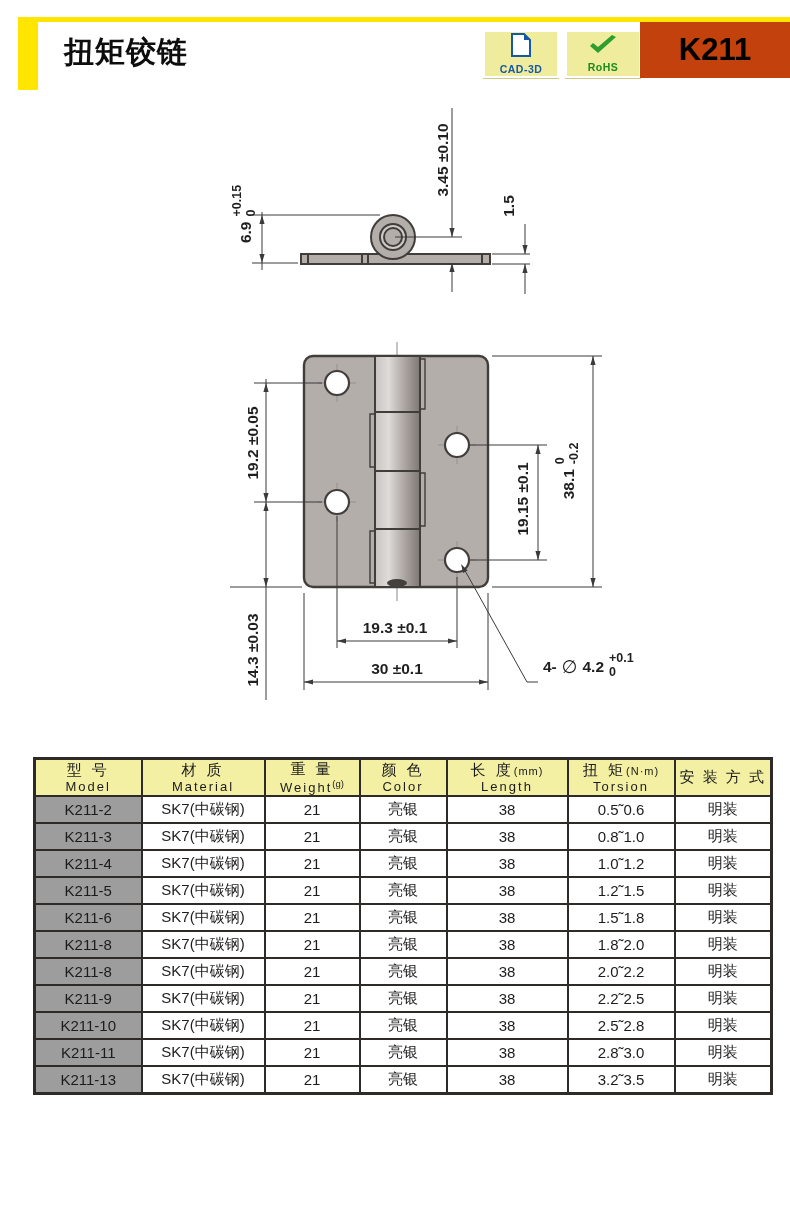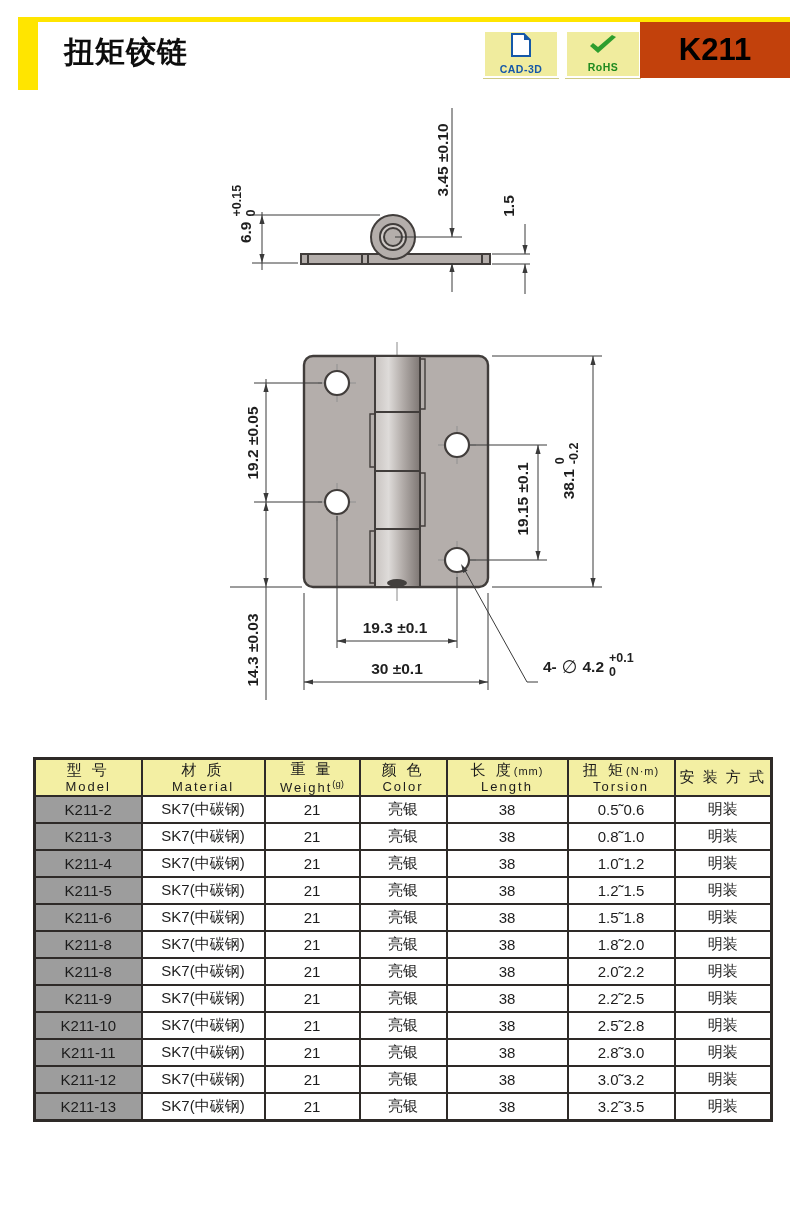--- a/index.html
+++ b/index.html
@@ -368,29 +368,20 @@
         <tr>
         <td class="c-model">K211-11</td>
         <td>SK7(中碳钢)</td>
         <td>21</td>
         <td>亮银</td>
         <td>38</td>
         <td>2.8˜3.0</td>
         <td>明装</td>
       </tr>
         <tr>
-        <td class="c-model">K211-12</td>
-        <td>SK7(中碳钢)</td>
-        <td>21</td>
-        <td>亮银</td>
-        <td>38</td>
-        <td>3.0˜3.2</td>
-        <td>明装</td>
-      </tr>
-        <tr>
         <td class="c-model">K211-13</td>
         <td>SK7(中碳钢)</td>
         <td>21</td>
         <td>亮银</td>
         <td>38</td>
         <td>3.2˜3.5</td>
         <td>明装</td>
       </tr>
       </tbody>
   </table>

